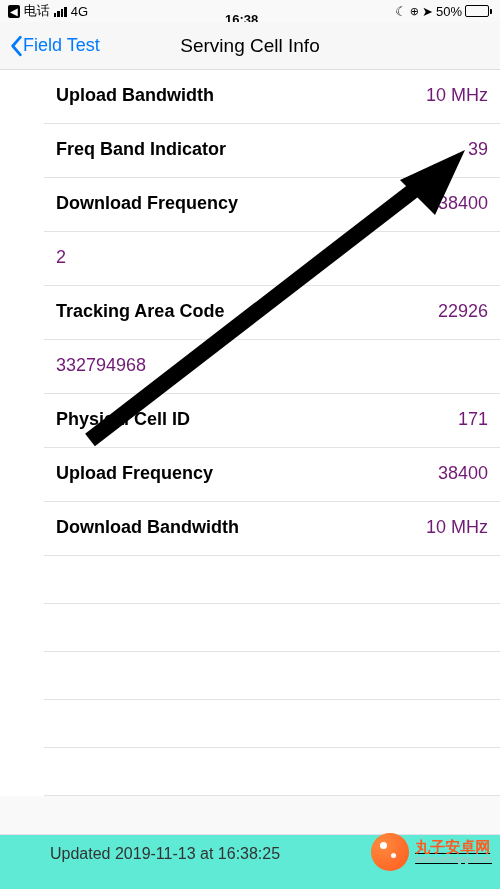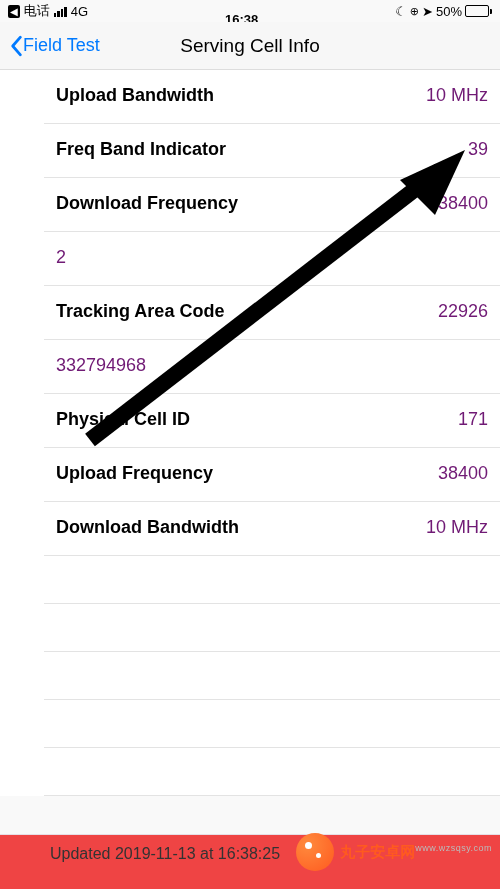--- a/index.html
+++ b/index.html
@@ -138,21 +138,21 @@
     .row-value {
       font-size: 18px;
       color: #701a75;
       font-weight: 400;
     }
     .footer {
       position: absolute;
       left: 0;
       right: 0;
       bottom: 0;
-      background: #ef4444;
+      background: #5eead4;
       padding: 10px 0 26px 0;
       text-align: left;
       border-top: 1px solid #e6dfe6;
     }
     .footer-text {
       font-size: 16px;
       color: #333;
       padding-left: 50px;
     }
     .arrow-overlay {
@@ -194,22 +194,23 @@
       position: absolute;
       top: 20px;
       left: 20px;
       width: 5px;
       height: 5px;
       background: #fff;
       border-radius: 50%;
     }
     .wm-text {
       display: flex;
-      flex-direction: row;
+      flex-direction: column;
       line-height: 1.1;
+      text-decoration: underline;
     }
     .wm-line1 {
       font-size: 15px;
       font-weight: 700;
       color: #ff5a1f;
     }
     .wm-line2 {
       font-size: 9px;
       color: #bbb;
       letter-spacing: 0.5px;

